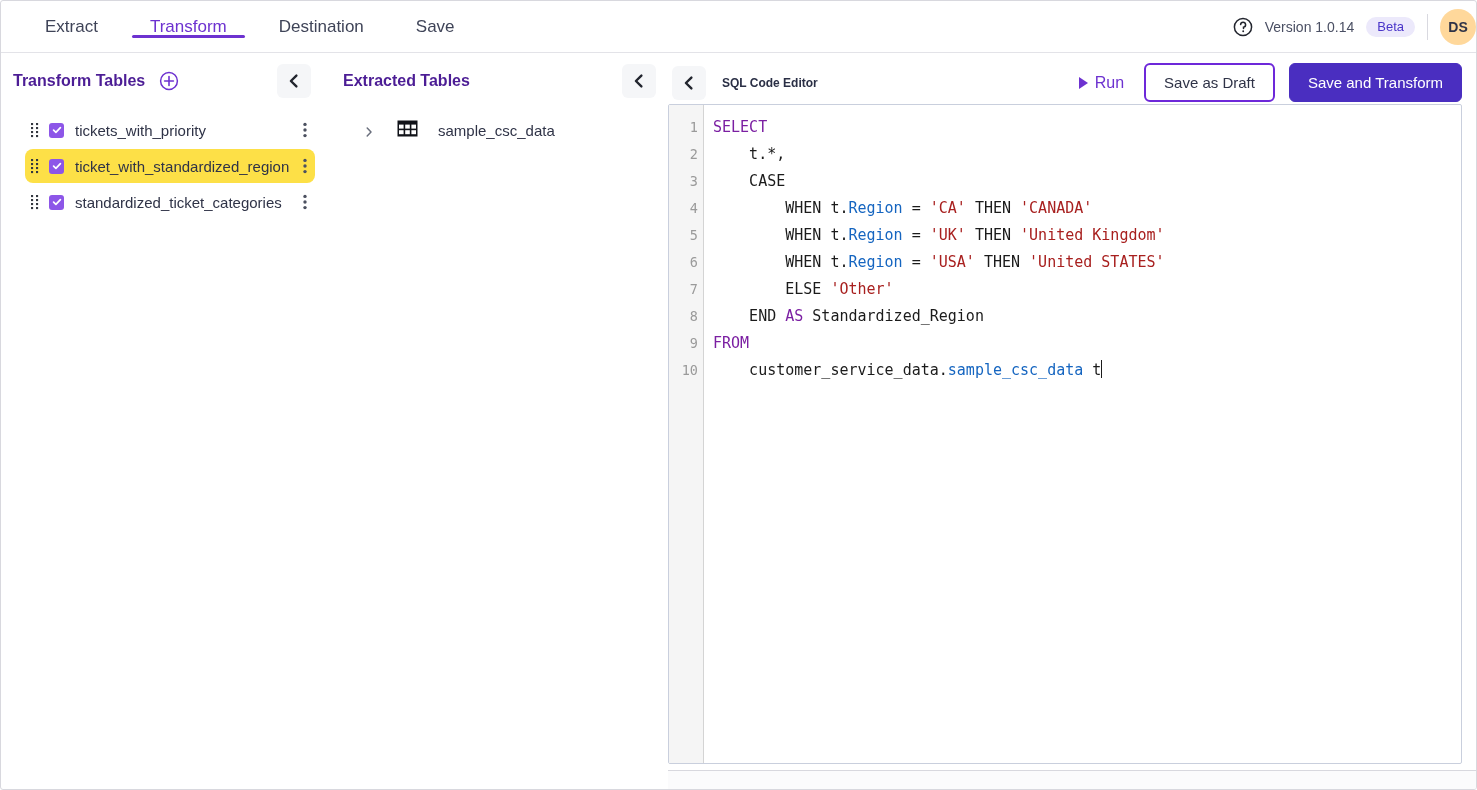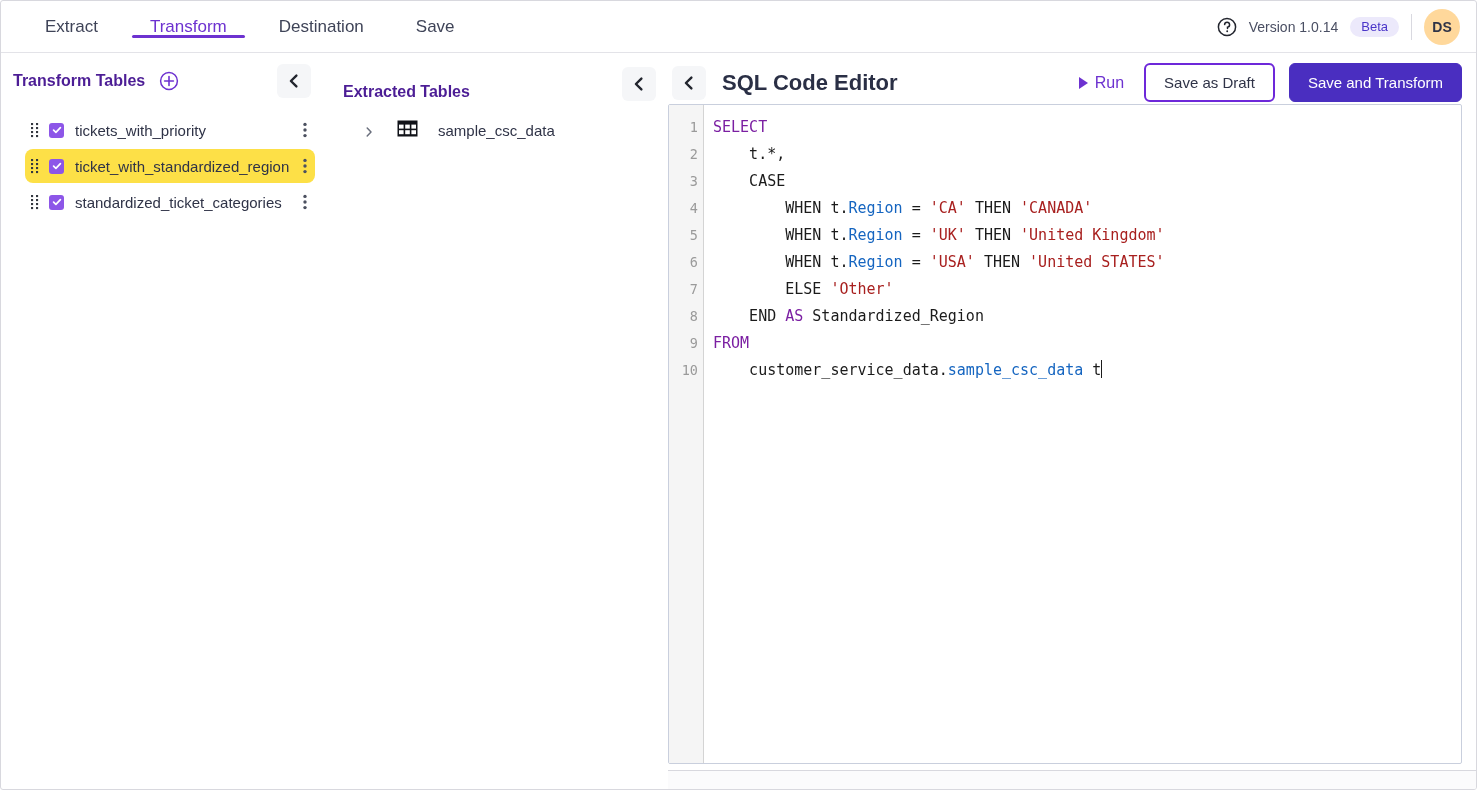--- a/index.html
+++ b/index.html
@@ -41,21 +41,20 @@
     content: "";
     position: absolute;
     left: 8px; right: 8px; bottom: -1px;
     height: 3px;
     background: #6d32d0;
     border-radius: 2px;
   }
   .topright {
     margin-left: auto;
     display: flex; align-items: center;
-    padding-right: 16px;
     gap: 12px;
   }
   .help-icon { width: 20px; height: 20px; display: block; }
   .version-text { font-size: 14px; color: #4a4f63; white-space: nowrap; }
   .beta-badge {
     font-size: 13px;
     color: #4a35c9;
     background: #ece9fb;
     border-radius: 11px;
     padding: 3px 11px 4px;
@@ -123,21 +122,21 @@
   }
   .tt-label {
     margin-left: 11px;
     font-size: 15px; color: #2f3347;
     white-space: nowrap; overflow: hidden; text-overflow: ellipsis;
   }
   .kebab { margin-left: auto; width: 4px; height: 16px; flex: none; cursor: pointer; }
 
   
   .col-extracted { width: 345px; flex: none; padding-left: 18px; }
-  .col-extracted .panel-head { height: 48px; align-items: flex-end; }
+  .col-extracted .panel-head { height: 48px; }
   .col-extracted .panel-title { margin-left: 2px; }
   .col-extracted .collapse-btn { margin-left: auto; margin-right: 12px; }
   .et-list { margin-top: 14px; }
   .et-row {
     display: flex; align-items: center;
     height: 30px;
     padding-left: 22px;
     cursor: pointer;
   }
   .chevron-right { width: 12px; height: 12px; flex: none; }
@@ -147,21 +146,21 @@
   
   .col-editor { flex: 1 1 auto; display: flex; flex-direction: column; min-width: 0; }
   .editor-head {
     display: flex; align-items: center;
     height: 56px;
     padding: 8px 14px 0 0;
   }
   .editor-head .collapse-btn { margin-left: 4px; }
   .editor-title {
     margin-left: 16px;
-    font-size: 22px; font-weight: bold; color: #2a2f45;
+    font-size: 12px; font-weight: bold; color: #2a2f45;
     white-space: nowrap;
   }
   .editor-actions { margin-left: auto; display: flex; gap: 14px; }
   .run-btn {
     display: flex; align-items: center; gap: 7px;
     font-size: 16px; color: #6d32d0;
     cursor: pointer; padding: 4px 6px;
     background: none; border: none;
     font-family: inherit;
   }

